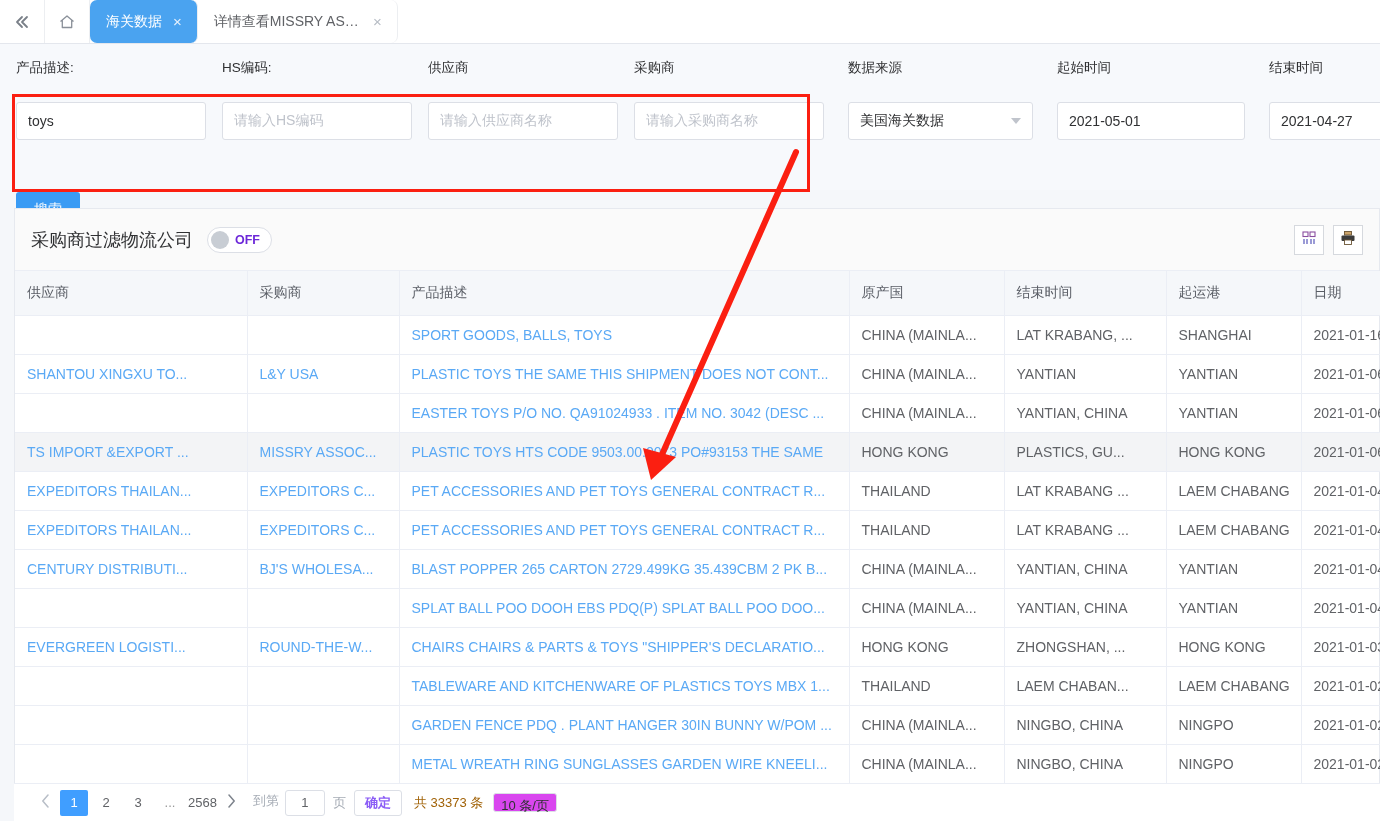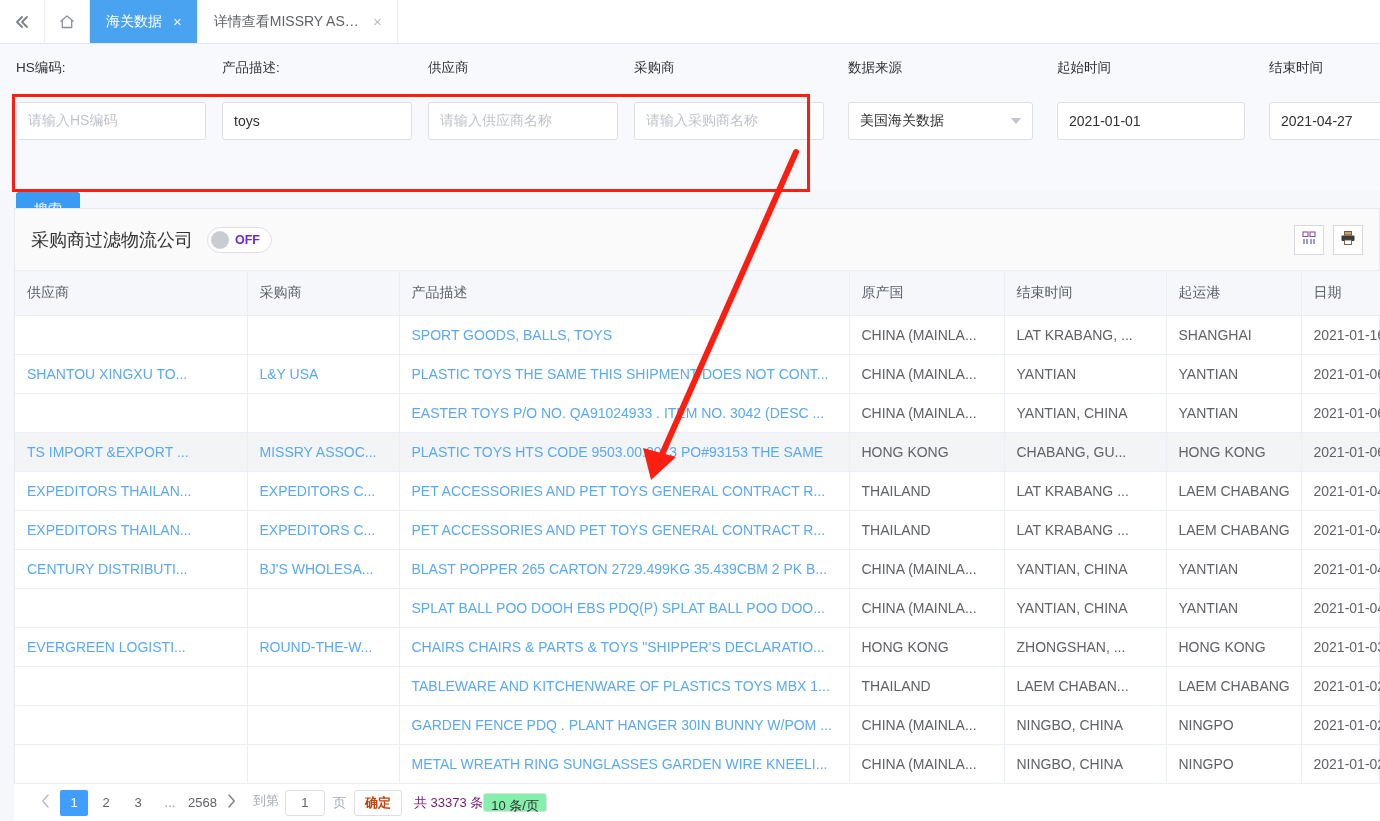--- a/index.html
+++ b/index.html
@@ -21,20 +21,21 @@
   .tb-btn {
     width: 45px; display: flex; align-items: center; justify-content: center;
     color: #8a9099; border-right: 1px solid #eceef1; cursor: pointer;
   }
   .tb-btn svg { display:block; }
   .tab {
     display: flex; align-items: center; gap: 10px;
     padding: 0 14px 0 16px; font-size: 14px; color: #606266;
     border-right: 1px solid #eceef1; cursor: pointer; white-space: nowrap;
     max-width: 200px;
+    border-radius: 7px;
   }
   .tab .tlabel { overflow: hidden; text-overflow: ellipsis; }
   .tab.active { background: #4aa3f0; color: #fff; }
   .tab .x { font-size: 15px; line-height: 1; color: #b6bcc4; padding: 0 1px; }
   .tab.active .x { color: #e8f2fd; }
 
   
   .searchpanel {
     position: relative; background: #f7f9fc; padding: 0 0 0 0; height: 146px;
   }
@@ -136,26 +137,26 @@
   .pg-num.cur { background: #409eff; color: #fff; border-radius: 2px; }
   .pg-num.dots { color: #999; cursor: default; }
   .pg-txt { color: #a7adb6; margin: 0 6px 4px 8px; }
   .pg-input {
     width: 40px; height: 26px; border: 1px solid #dcdfe6; border-radius: 3px;
     text-align: center; line-height: 24px; font-size: 13px; color: #606266; background: #fff;
   }
   .pg-unit { color: #a7adb6; margin: 0 8px; }
   .pg-ok {
     height: 26px; border: 1px solid #dcdfe6; border-radius: 3px; padding: 0 10px;
-    line-height: 24px; font-size: 13px; color: #c2410c; font-weight: 700; background: #fff; cursor: pointer;
-  }
-  .pg-total { margin-left: 12px; color: #701a75; }
+    line-height: 24px; font-size: 13px; color: #8b5cf6; font-weight: 700; background: #fff; cursor: pointer;
+  }
+  .pg-total { margin-left: 12px; color: #a16207; }
   .pg-size {
     height: 19px; border: 1px solid #dcdfe6; border-radius: 3px; padding: 0 7px;
-    line-height: 24px; font-size: 13px; color: #303133; background: #86efac; cursor: pointer;
+    line-height: 24px; font-size: 13px; color: #303133; margin-left: 10px; background: #d946ef; cursor: pointer;
   }
 </style>
 </head>
 <body>
 
 <div class="app">
 
   <div class="tabbar">
     <div class="tb-btn">
       <span>
@@ -178,27 +179,27 @@
     <div class="tab">
       <span class="tlabel">详情查看MISSRY ASS...</span>
       <span class="x">×</span>
     </div>
   </div>
 
   <div class="searchpanel">
     <div class="fieldrow">
 
       <div class="field">
+        <div class="flabel">产品描述:</div>
+        <div class="inp w195">toys</div>
+      </div>
+
+      <div class="field">
         <div class="flabel">HS编码:</div>
         <div class="inp ph w195">请输入HS编码</div>
-      </div>
-
-      <div class="field">
-        <div class="flabel">产品描述:</div>
-        <div class="inp w195">toys</div>
       </div>
 
       <div class="field">
         <div class="flabel">供应商</div>
         <div class="inp ph w195">请输入供应商名称</div>
       </div>
 
       <div class="field">
         <div class="flabel">采购商</div>
         <div class="inp ph w195">请输入采购商名称</div>
@@ -207,21 +208,21 @@
       <div class="field" style="padding-left:24px">
         <div class="flabel">数据来源</div>
         <div class="inp sel">
           <span>美国海关数据</span>
           <span class="caret"></span>
         </div>
       </div>
 
       <div class="field" style="padding-left:24px">
         <div class="flabel">起始时间</div>
-        <div class="inp w188">2021-01-01</div>
+        <div class="inp w188">2021-05-01</div>
       </div>
 
       <div class="field" style="padding-left:24px">
         <div class="flabel">结束时间</div>
         <div class="inp w188">2021-04-27</div>
       </div>
 
     </div>
 
     <div class="searchbtn">搜索</div>
@@ -295,21 +296,21 @@
             <td class="c-org">CHINA (MAINLA...</td>
             <td class="c-recv">YANTIAN, CHINA</td>
             <td class="c-port">YANTIAN</td>
             <td class="c-date">2021-01-06</td>
           </tr>
           <tr class="hl">
             <td class="c-sup link">TS IMPORT &amp;EXPORT ...</td>
             <td class="c-buy link">MISSRY ASSOC...</td>
             <td class="c-desc link">PLASTIC TOYS HTS CODE 9503.00.0073 PO#93153 THE SAME</td>
             <td class="c-org">HONG KONG</td>
-            <td class="c-recv">CHABANG, GU...</td>
+            <td class="c-recv">PLASTICS, GU...</td>
             <td class="c-port">HONG KONG</td>
             <td class="c-date">2021-01-06</td>
           </tr>
           <tr>
             <td class="c-sup link">EXPEDITORS THAILAN...</td>
             <td class="c-buy link">EXPEDITORS C...</td>
             <td class="c-desc link">PET ACCESSORIES AND PET TOYS GENERAL CONTRACT R...</td>
             <td class="c-org">THAILAND</td>
             <td class="c-recv">LAT KRABANG ...</td>
             <td class="c-port">LAEM CHABANG</td>

